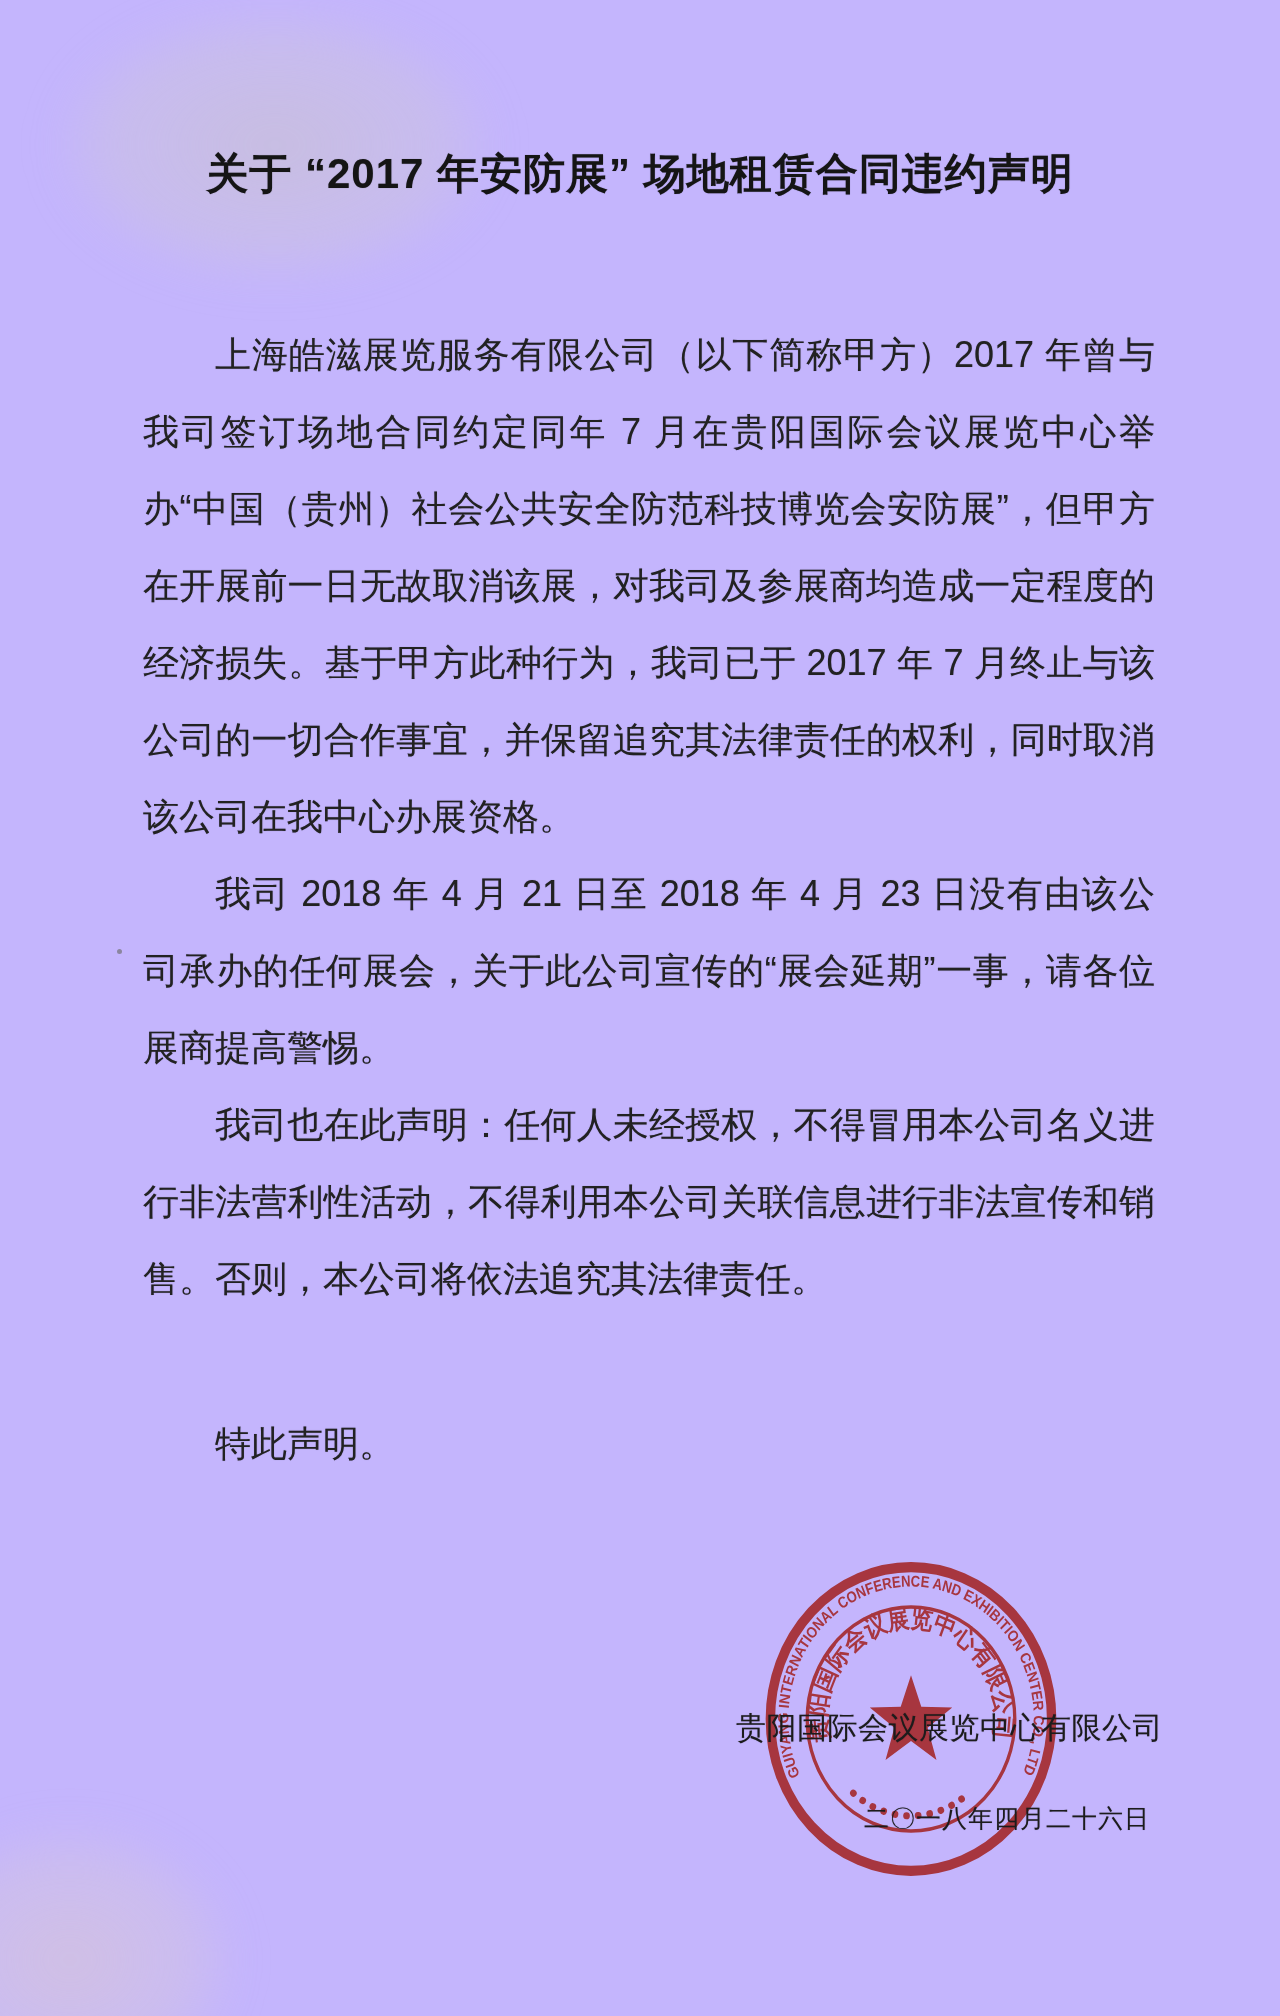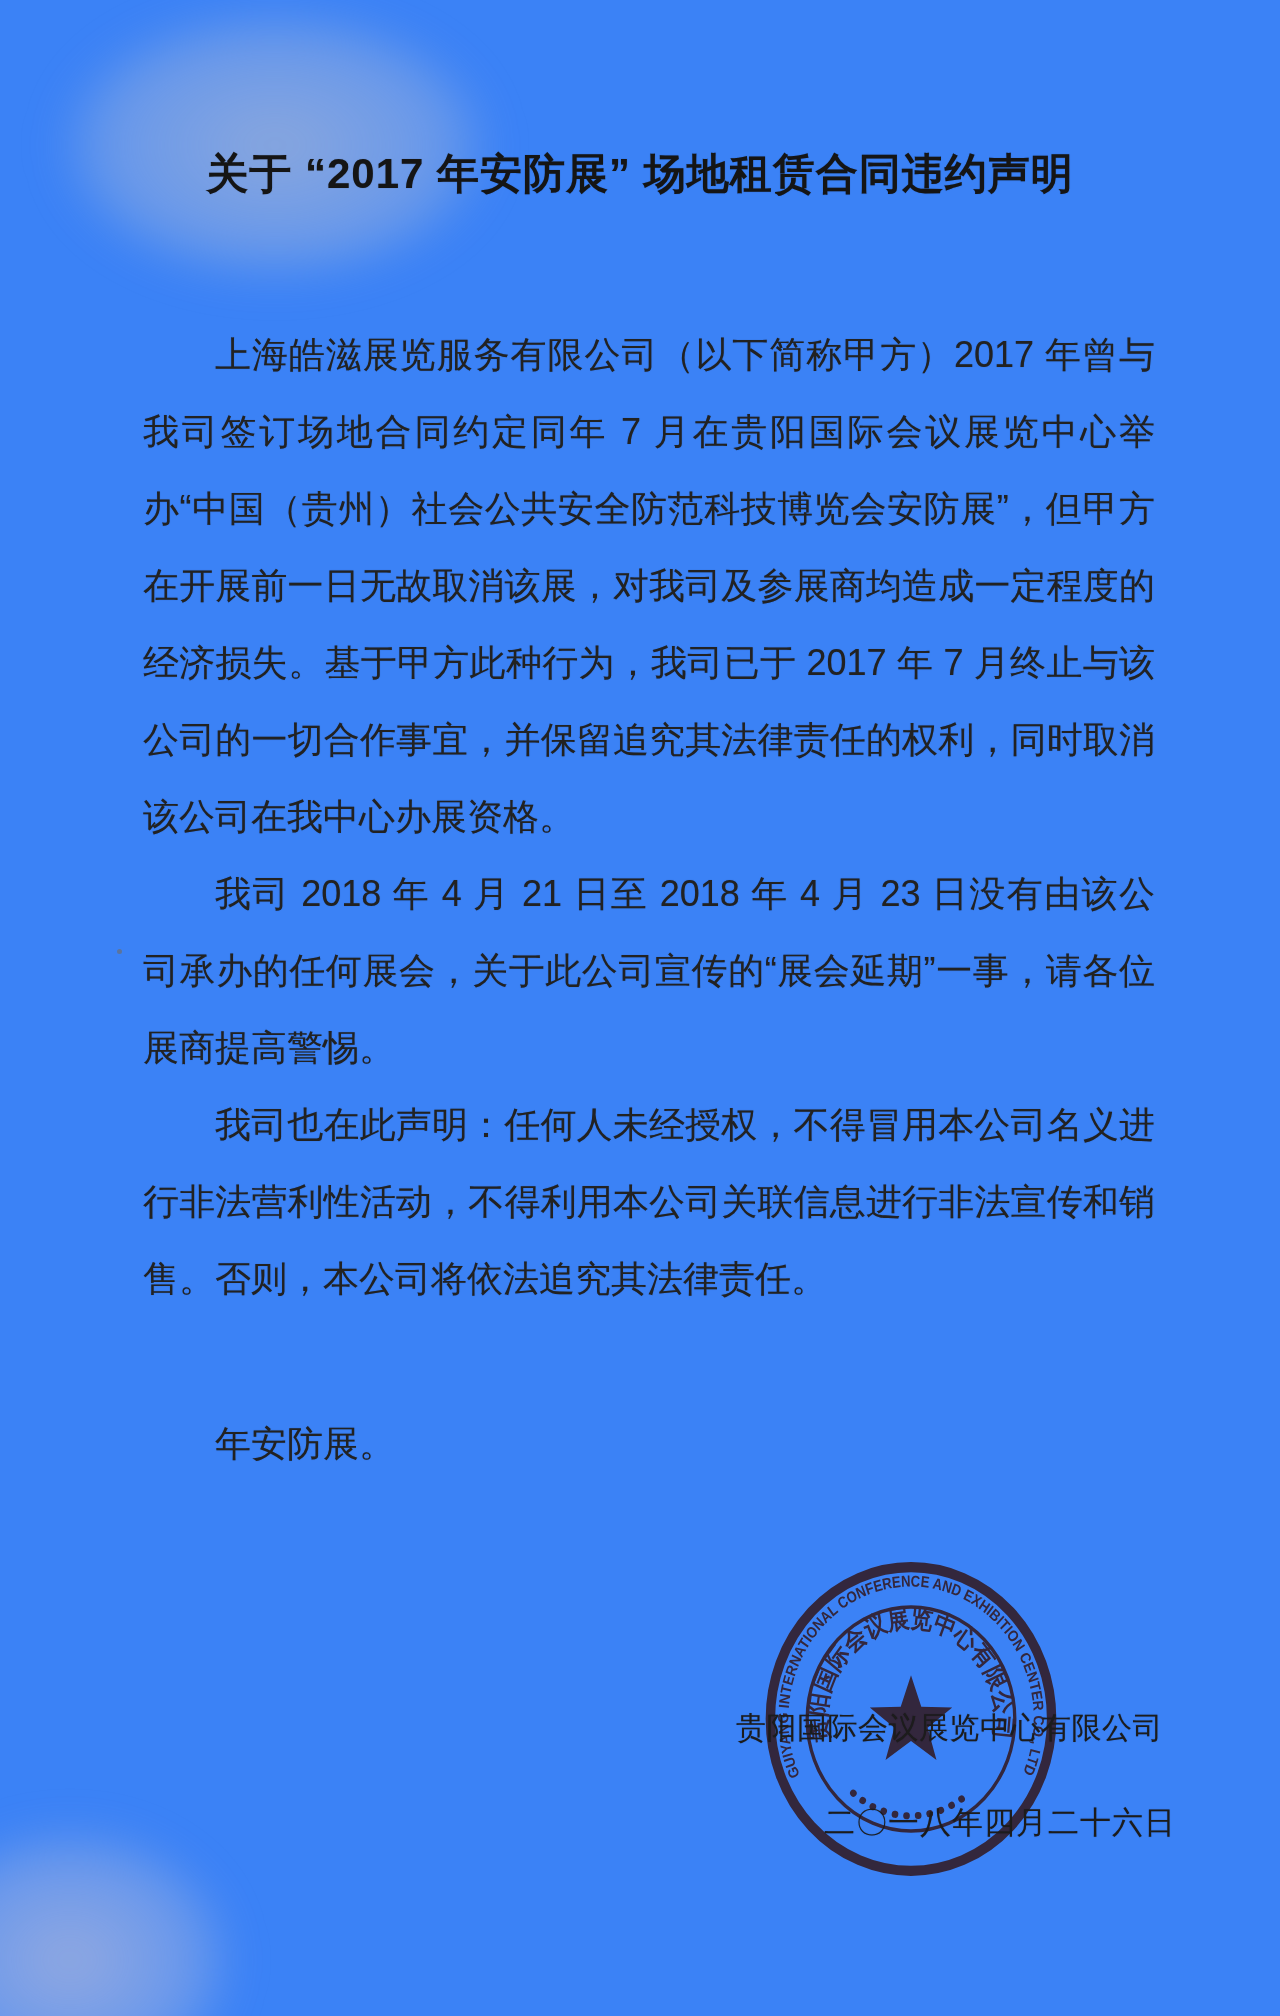--- a/index.html
+++ b/index.html
@@ -1,21 +1,21 @@
 <!DOCTYPE html>
 <html><head>
 <meta charset="utf-8">
 <style>
   html, body { margin: 0; padding: 0; background: #e8e6e3; }
   .page {
     position: relative;
     width: 1280px;
     height: 2016px;
     margin: 0 auto;
-    background: #3b82f6;
+    background: #c4b5fd;
     overflow: hidden;
     font-family: "Liberation Sans", "DejaVu Sans", sans-serif;
     color: #1f1f1f;
   }
   
   .smudge { position: absolute; border-radius: 50%; filter: blur(22px); pointer-events: none; }
   .smudge-top {
     left: 60px; top: 10px; width: 430px; height: 270px;
     background: radial-gradient(ellipse at center, rgba(203,197,201,0.55) 0%, rgba(210,205,208,0.30) 55%, rgba(210,205,208,0) 75%);
   }
@@ -59,42 +59,42 @@
     opacity: 0.9;
   }
   .stamp svg { width: 100%; height: 100%; }
   .sig-company {
     position: absolute; left: 736px; top: 1708px;
     font-size: 30px; letter-spacing: 0.5px;
     color: #1c1c1c; z-index: 3;
     text-shadow: 0 0 1px rgba(0,0,0,0.35);
   }
   .sig-date {
-    position: absolute; left: 824px; top: 1802px;
-    font-size: 31px; letter-spacing: 1px;
+    position: absolute; left: 864px; top: 1802px;
+    font-size: 25px; letter-spacing: 1px;
     color: #1c1c1c; z-index: 3;
     text-shadow: 0 0 1px rgba(0,0,0,0.35);
   }
 </style>
 </head>
 <body>
 
 <div class="page">
 
   <div class="smudge smudge-top"></div>
   <div class="smudge smudge-bottom"></div>
   <span class="margin-dot"></span>
 
   <h1 class="title">关于 “2017 年安防展” 场地租赁合同违约声明</h1>
 
   <div class="body-block">
     <p class="para indent">上海皓滋展览服务有限公司（以下简称甲方）2017 年曾与我司签订场地合同约定同年 7 月在贵阳国际会议展览中心举办“中国（贵州）社会公共安全防范科技博览会安防展”，但甲方在开展前一日无故取消该展，对我司及参展商均造成一定程度的经济损失。基于甲方此种行为，我司已于 2017 年 7 月终止与该公司的一切合作事宜，并保留追究其法律责任的权利，同时取消该公司在我中心办展资格。</p>
     <p class="para indent">我司 2018 年 4 月 21 日至 2018 年 4 月 23 日没有由该公司承办的任何展会，关于此公司宣传的“展会延期”一事，请各位展商提高警惕。</p>
     <p class="para indent">我司也在此声明：任何人未经授权，不得冒用本公司名义进行非法营利性活动，不得利用本公司关联信息进行非法宣传和销售。否则，本公司将依法追究其法律责任。</p>
-    <p class="closing">年安防展。</p>
+    <p class="closing">特此声明。</p>
   </div>
 
   <div class="stamp">
     <svg viewBox="0 0 320 320" preserveAspectRatio="none">
       <defs>
         <path id="arc-en" d="M 44.2 219.0 A 130 130 0 1 1 275.8 219.0" fill="none"></path>
         <path id="arc-cn" d="M 73.1 183.3 A 90 90 0 1 1 246.9 183.3" fill="none"></path>
       </defs>
       <g fill="none" stroke="#d5372a">
         <circle cx="160" cy="160" r="149" stroke-width="10"></circle>

